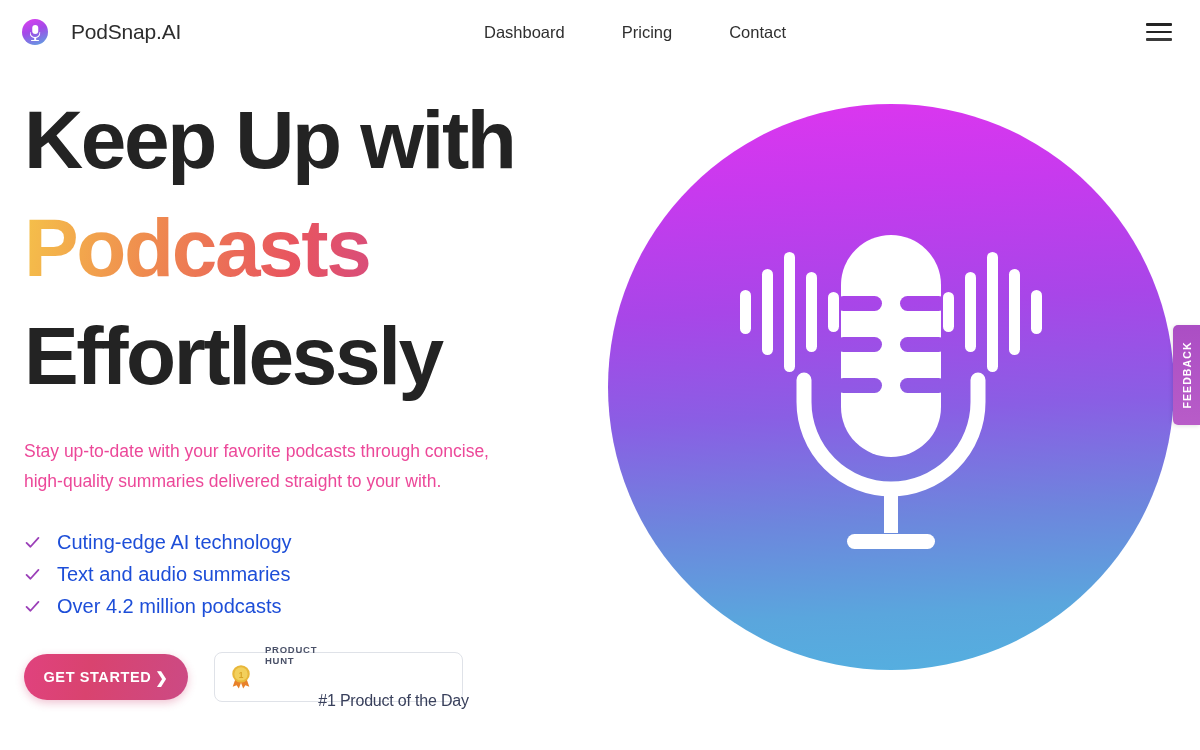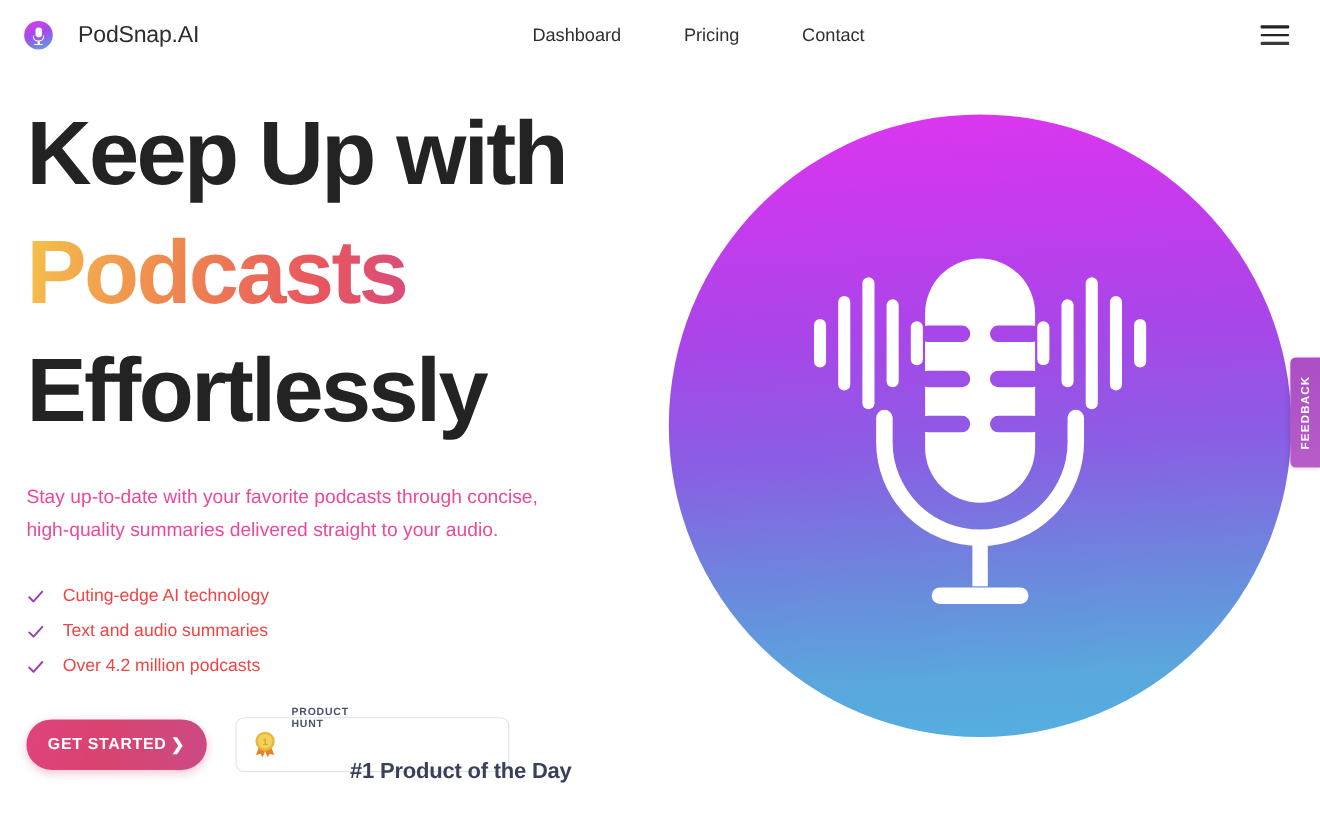--- a/index.html
+++ b/index.html
@@ -180,22 +180,22 @@
     gap: 16px;
     height: 32px;
   }
   .check-icon {
     width: 17px;
     height: 17px;
     flex: none;
     display: block;
   }
   .feature-text {
-    font-size: 16px;
-    color: #ef4444;
+    font-size: 20px;
+    color: #1d4ed8;
     white-space: nowrap;
   }
 
   .cta-row {
     margin-top: 30px;
     display: flex;
     align-items: center;
     gap: 26px;
   }
 
@@ -238,22 +238,22 @@
   .medal-icon { width: 28px; height: 28px; flex: none; display: block; }
   .ph-text { display: flex; flex-direction: row; justify-content: center; gap: 1px; }
   .ph-kicker {
     font-size: 9.5px;
     font-weight: 700;
     letter-spacing: 0.75px;
     color: #4a5168;
     text-transform: uppercase;
   }
   .ph-title {
-    font-size: 20px;
-    font-weight: 700;
+    font-size: 16px;
+    font-weight: 400;
     color: #39405c;
     letter-spacing: -0.2px;
     white-space: nowrap;
     margin-top: 48px;
   }
 
   
   .hero-visual {
     position: absolute;
     left: 608px;
@@ -337,21 +337,21 @@
 <section class="hero-left">
 
   <h1 class="headline">
     <span class="line">Keep Up with</span>
     <span class="line grad-word">Podcasts</span>
     <span class="line">Effortlessly</span>
   </h1>
 
   <p class="subtitle">
     <span>Stay up-to-date with your favorite podcasts through concise,</span><br>
-    <span>high-quality summaries delivered straight to your audio.</span>
+    <span>high-quality summaries delivered straight to your with.</span>
   </p>
 
   <ul class="feature-list">
     <li class="feature-item">
       <svg class="check-icon" viewBox="0 0 20 20">
         <path d="M3 10.5 L7.6 15 L17 4.5" fill="none" stroke="#9b3fb8" stroke-width="2.1" stroke-linecap="round" stroke-linejoin="round"></path>
       </svg>
       <span class="feature-text">Cuting-edge AI technology</span>
     </li>
     <li class="feature-item">

